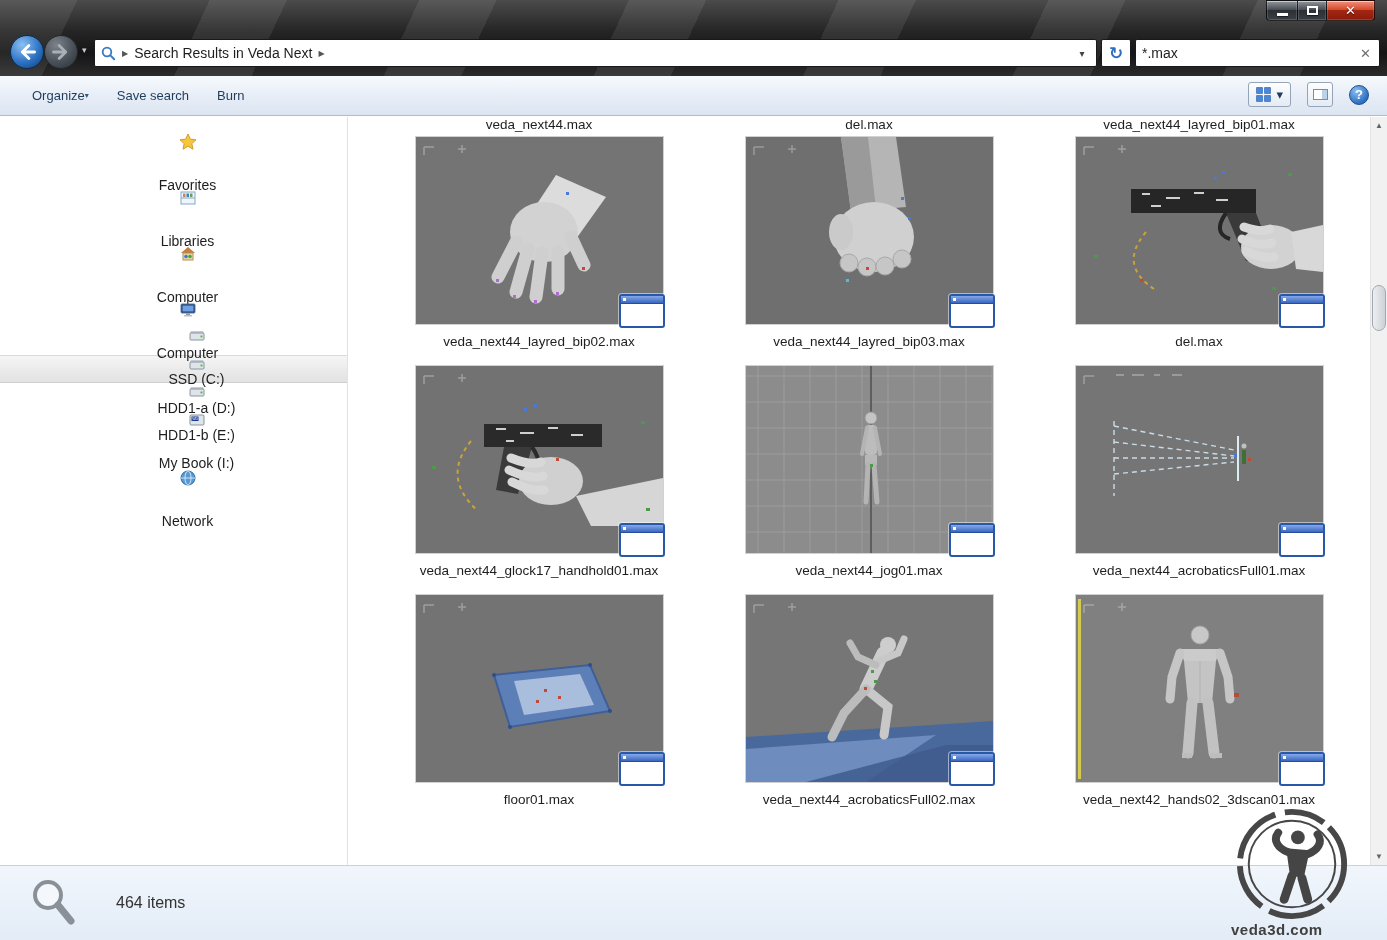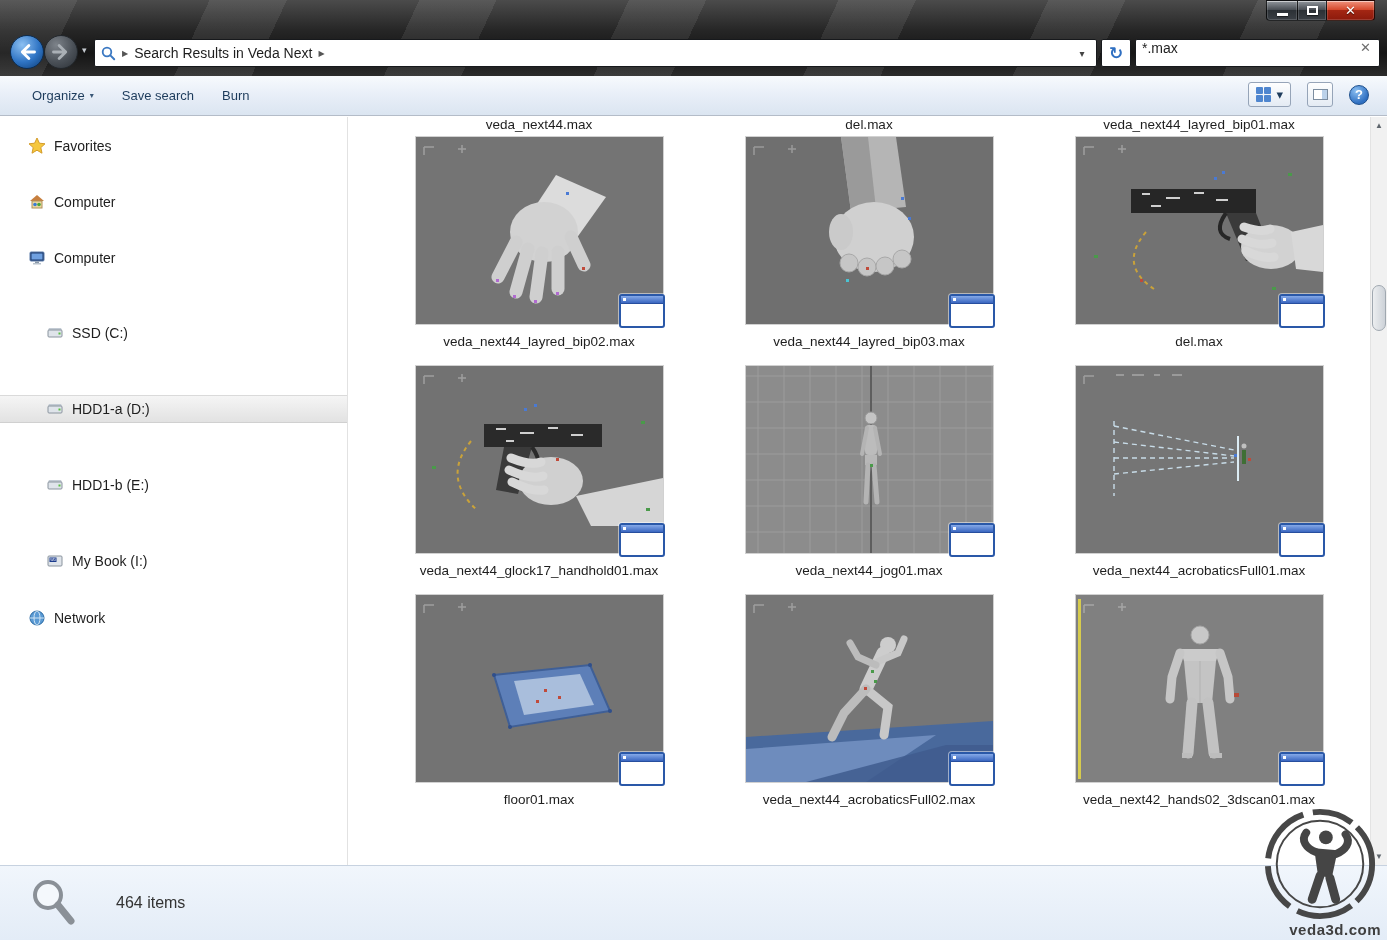--- a/index.html
+++ b/index.html
@@ -37,49 +37,49 @@
 
   .addressbar { position:absolute; left:94px; top:9px; width:1003px; height:28px;
     background:#fff; border:1px solid #17191c; border-radius:2px;
     display:flex; align-items:center; gap:6px; padding:0 6px; font-size:14px; color:#1e1e1e; }
   .crumb-arrow { font-size:8px; color:#555; }
   .addr-caret { margin-left:auto; color:#444; font-size:10px; width:16px; text-align:center; }
   .refresh { position:absolute; left:1101px; top:9px; width:30px; height:28px; background:#fff;
     border:1px solid #17191c; border-radius:2px; display:flex; align-items:center; justify-content:center;
     color:#2f6fc1; font-size:17px; font-weight:bold; }
   .searchbox { position:absolute; left:1135px; top:9px; width:245px; height:28px; background:#fff;
-    border:1px solid #17191c; border-radius:2px; display:flex; align-items:flex-start; padding:0 6px; }
+    border:1px solid #17191c; border-radius:2px; display:flex; align-items:center; padding:0 6px; }
   .searchbox input { flex:1; border:none; outline:none; font-size:14px; color:#1e1e1e;
     font-family:"Liberation Sans","DejaVu Sans",sans-serif; }
   .clear-x { color:#6e6e6e; font-size:13px; padding:0 2px; }
 
   
   .toolbar { position:absolute; top:76px; left:0; right:0; height:40px;
     background:linear-gradient(#f7fafd,#e9eff8 45%,#dbe5f1); border-bottom:1px solid #b4bcc8;
     display:flex; align-items:center; padding-left:18px; font-size:13px; color:#1e3c5c; }
-  .tb-item { padding:7px 14px; display:flex; align-items:center; gap:5px; }
+  .tb-item { padding:7px 14px; display:flex; align-items:center; }
   .tb-item .caret { font-size:8px; color:#3a5878; }
   .tb-right { position:absolute; right:18px; top:6px; display:flex; align-items:center; gap:16px; }
   .views-btn { display:flex; align-items:center; gap:5px; padding:4px 7px;
     background:linear-gradient(#fefefe,#e4ebf4); border:1px solid #96a4b8; border-radius:3px; }
   .vicon { width:15px; height:15px; display:grid; grid-template-columns:7px 7px; grid-template-rows:7px 7px; gap:1px; }
   .vicon span { background:#4f86cf; border-radius:1px; }
   .preview-btn { width:26px; height:25px; background:linear-gradient(#fefefe,#e4ebf4);
     border:1px solid #96a4b8; border-radius:3px; display:flex; align-items:center; justify-content:center; }
   .picon { width:15px; height:11px; border:1px solid #7c8da0; background:linear-gradient(90deg,#fff 58%,#bcd2ea 58%); }
   .help-btn { width:20px; height:20px; border-radius:50%; border:1px solid #1d4f8c; color:#fff;
     font-weight:bold; font-size:13px; display:flex; align-items:center; justify-content:center;
     background:radial-gradient(circle at 35% 28%, #8cc0f2, #2f6fc1 70%); }
 
   
   .main { position:absolute; top:117px; left:0; right:0; bottom:75px; background:#fff; display:flex; }
   .sidebar { width:348px; border-right:1px solid #e2e2e2; padding-top:16px; flex:none; }
-  .nav-item { height:26px; display:flex; align-items:center; gap:8px; padding-left:28px;
-    font-size:14px; color:#1e1e1e; cursor:default; }
-  .nav-item.lvl1 { padding-left:46px; height:28px;margin-top:48px; }
+  .nav-item { height:26px; display:flex; align-items:center; gap:26px; padding-left:28px;
+    font-size:14px; color:#1e1e1e; cursor:default;flex-direction:column; }
+  .nav-item.lvl1 { padding-left:46px; height:28px; }
   .nav-item.mt { margin-top:30px; }
   .nav-item.selected { background:linear-gradient(#f5f5f5,#e2e2e2); border-top:1px solid #dadada;
     border-bottom:1px solid #d0d0d0; }
   .nicon { width:18px; height:18px; flex:none; display:flex; align-items:center; justify-content:center; }
 
   .content { flex:1; position:relative; overflow:hidden; padding-top:0; }
   .partial-row, .grid { display:grid; grid-template-columns:repeat(3,330px); justify-items:center; padding-left:26px; }
   .partial-row { margin-bottom:5px; }
   .plabel { font-size:13.5px; color:#1e1e1e; }
   .grid { row-gap:14px; }
@@ -102,21 +102,21 @@
     background:linear-gradient(90deg,#eceef0,#cdd2d8); border:1px solid #a0a8b0; border-radius:7px; }
 
   
   .statusbar { position:absolute; left:0; right:0; bottom:0; height:75px;
     background:linear-gradient(#f1f6fc,#e3ecf7); border-top:1px solid #c7d2e0;
     display:flex; align-items:center; }
   .status-mag { margin-left:30px; flex:none; }
   .status-count { margin-left:38px; font-size:16px; color:#333; }
 
   
-  .watermark { position:absolute; right:6px; bottom:2px; width:150px; text-align:right; z-index:40; }
+  .watermark { position:absolute; right:6px; bottom:2px; width:150px; text-align:left; z-index:40; }
   .wm-text { font-size:15px; font-weight:bold; color:#3f3f3f; letter-spacing:.5px; margin-top:-6px; }
 </style>
 </head>
 <body>
 
 <div class="win">
 
   <div class="chrome-top">
     <div class="win-controls">
       <div class="wbtn min">
@@ -188,20 +188,32 @@
   <div class="main">
 
     <div class="sidebar">
       <div class="nav-item">
         <span class="nicon">
           <svg width="18" height="18" viewBox="0 0 18 18">
               <polygon points="9,1 11.4,6.2 17,6.8 12.8,10.6 14,16.2 9,13.2 4,16.2 5.2,10.6 1,6.8 6.6,6.2" fill="#f5c73d" stroke="#d49c2a"></polygon>
             </svg>
         </span>
         <span class="nlabel">Favorites</span>
+      </div>
+      <div class="nav-item mt">
+        <span class="nicon">
+          <svg width="18" height="18" viewBox="0 0 18 18">
+              <rect x="2" y="3" width="14" height="12" fill="#eef6fc" stroke="#86aac8"></rect>
+              <line x1="2" y1="9" x2="16" y2="9" stroke="#86aac8"></line>
+              <rect x="4" y="4.5" width="2.5" height="3.5" fill="#c98a42"></rect>
+              <rect x="7.5" y="4.5" width="2.5" height="3.5" fill="#4a7ac4"></rect>
+              <rect x="11" y="4.5" width="2.5" height="3.5" fill="#6aa44a"></rect>
+            </svg>
+        </span>
+        <span class="nlabel">Libraries</span>
       </div>
       <div class="nav-item mt">
         <span class="nicon">
           <svg width="18" height="18" viewBox="0 0 18 18">
               <polygon points="9,2 16,8 2,8" fill="#c77f3e"></polygon>
               <rect x="4" y="8" width="10" height="7" fill="#ead9a0" stroke="#b0905a"></rect>
               <circle cx="7" cy="11.5" r="1.8" fill="#3a7ad4"></circle>
               <circle cx="11" cy="11.5" r="1.8" fill="#4aa43a"></circle>
             </svg>
         </span>

